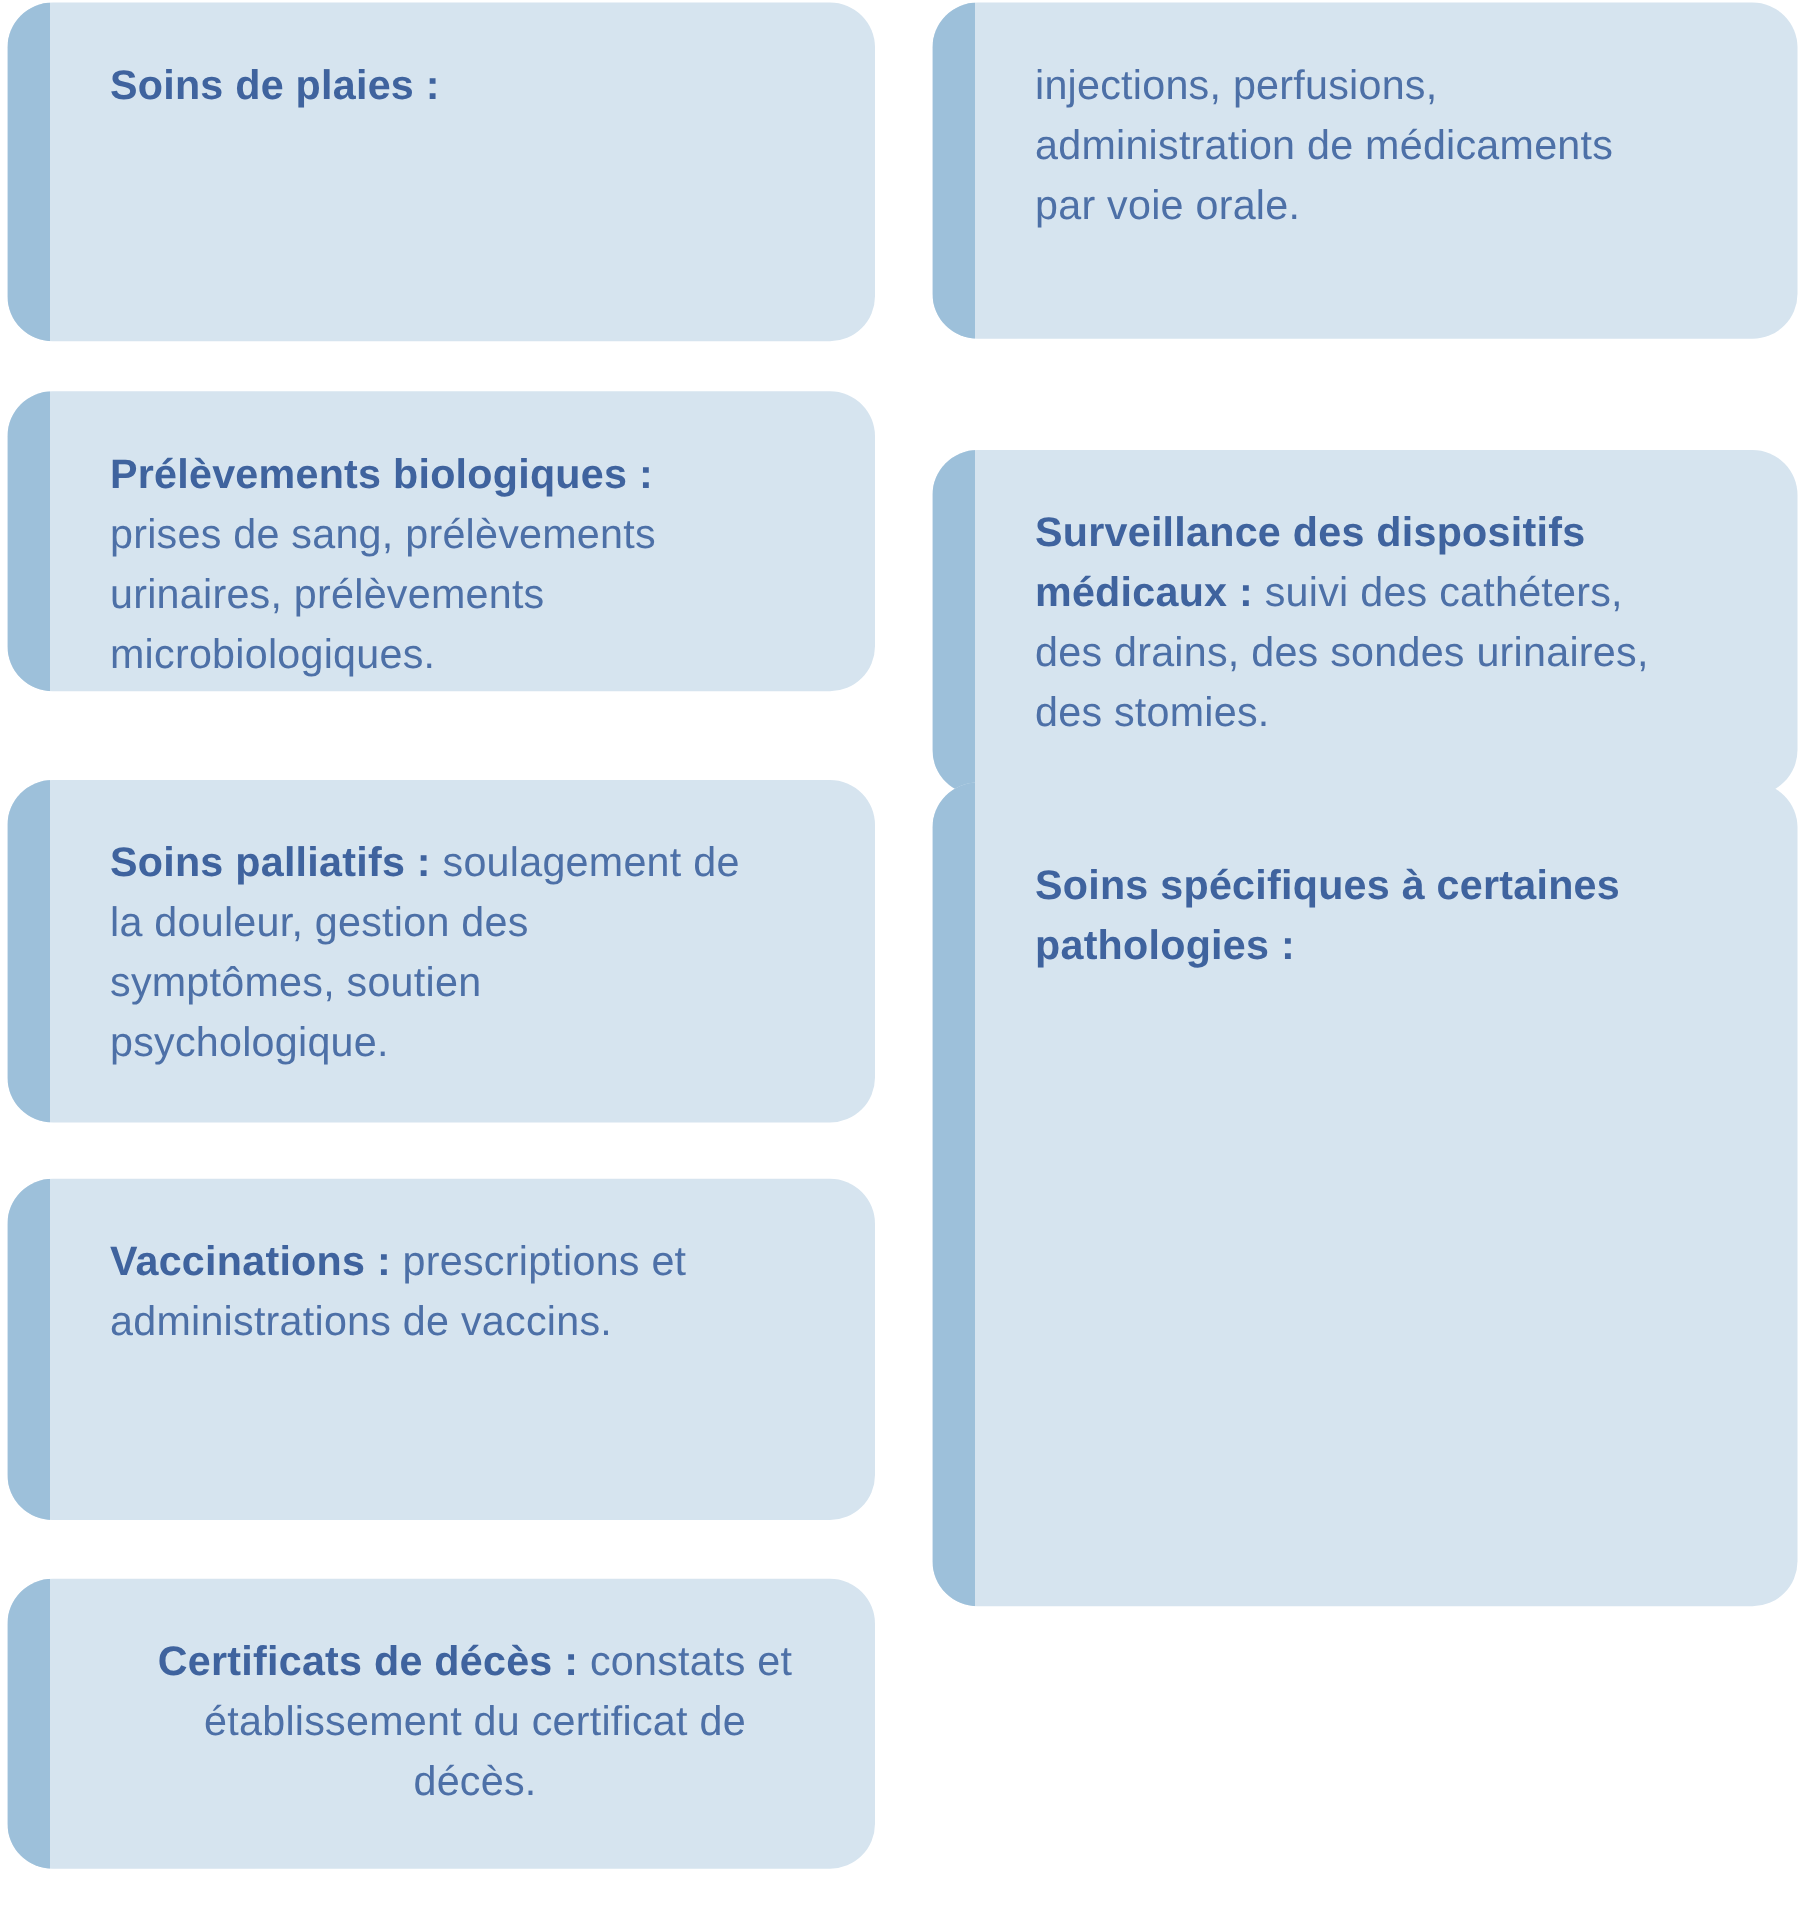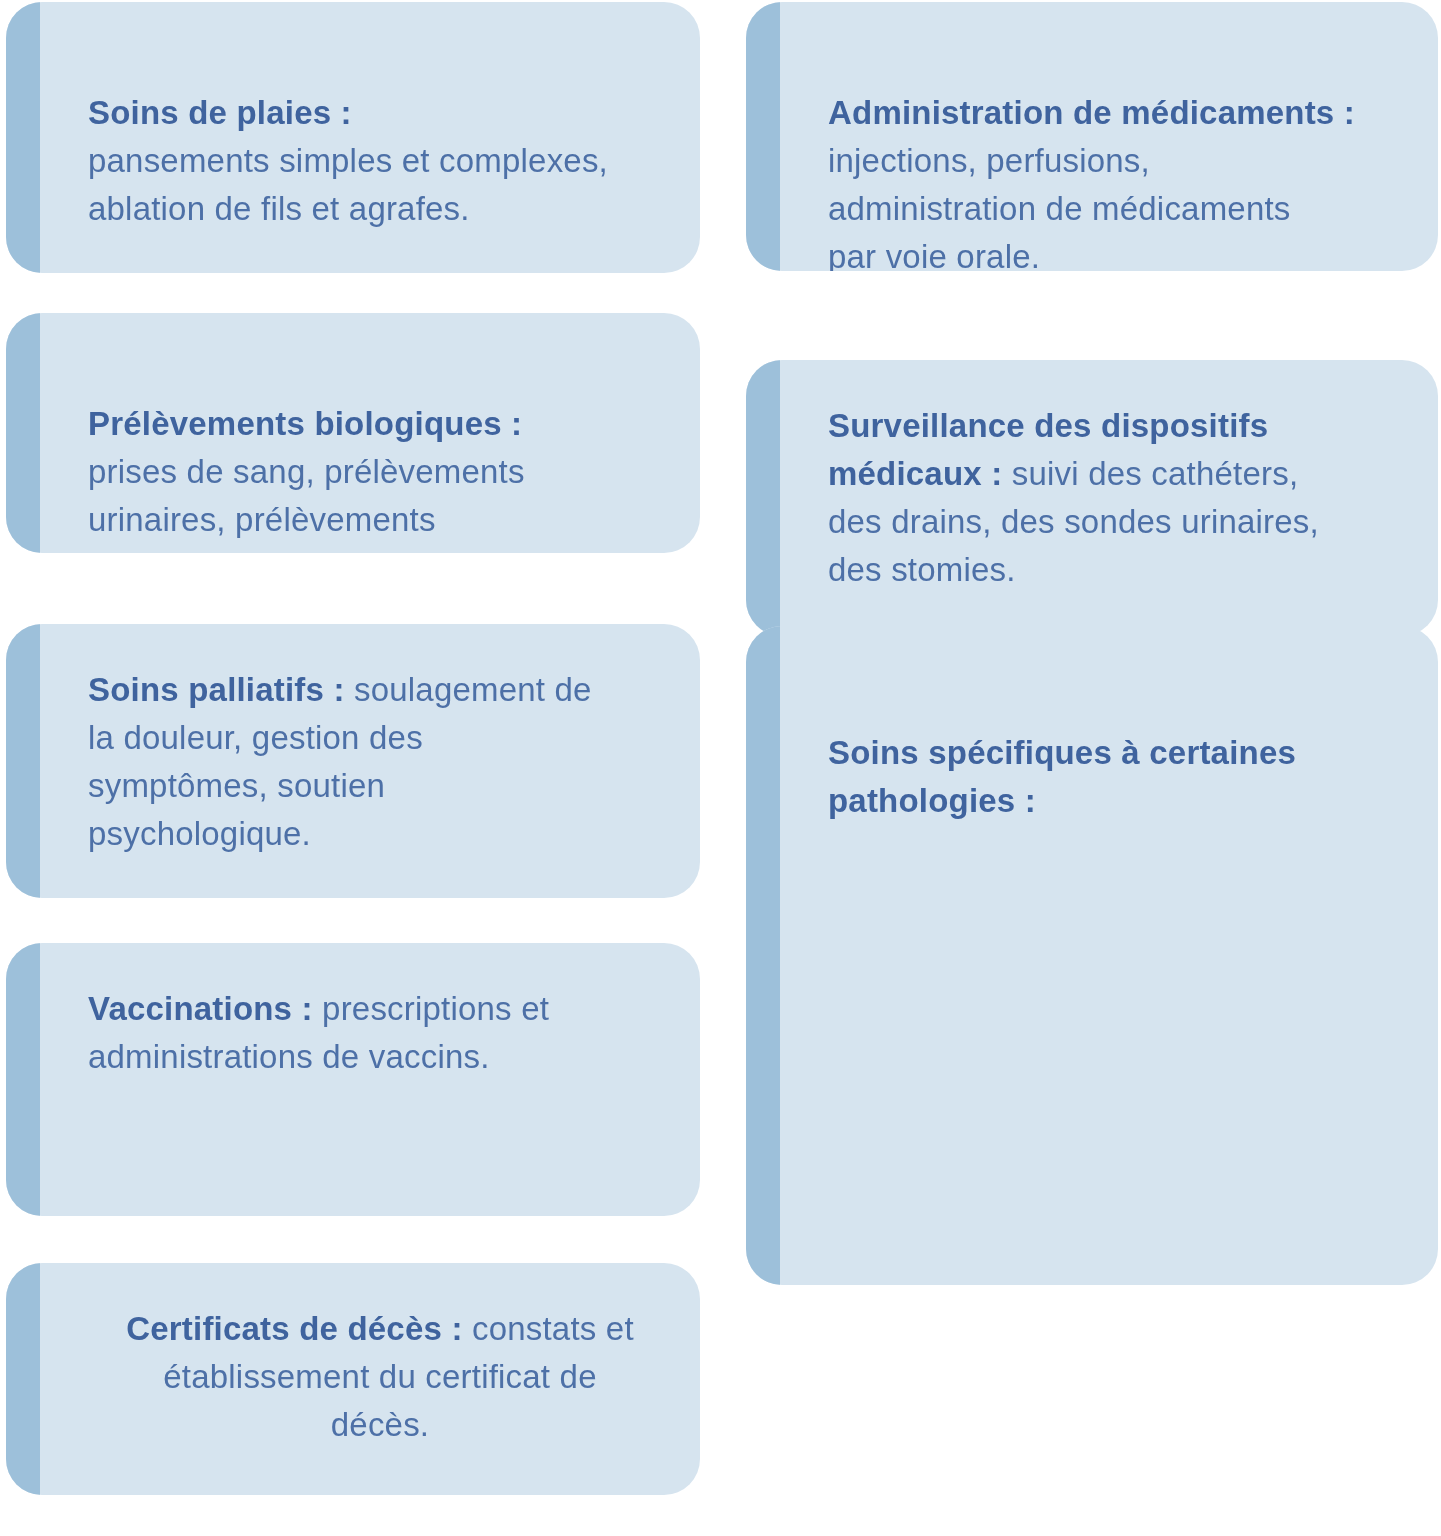--- a/index.html
+++ b/index.html
@@ -46,33 +46,31 @@
     letter-spacing: 0.2px;
     color: #4d70a7;
     white-space: pre-line;
   }
   .title {
     font-weight: bold;
     color: #3f639e;
   }
   .title.block {
     display: block;
-    margin-top: 45px;
   }
 </style>
 </head>
 <body>
 
 <div>
 
   <div class="card" style="left:6px; top:2px; width:694px; height:271px;">
     <div class="accent-bar"></div>
     <div class="content">
-      <p class="text"><span class="title block">Soins de plaies :</span><span class="body">pansements simples et complexes,
-ablation de fils et agrafes.</span></p>
+      <p class="text"><span class="title block">Soins de plaies :</span></p>
     </div>
   </div>
 
   <div class="card" style="left:6px; top:313px; width:694px; height:240px;">
     <div class="accent-bar"></div>
     <div class="content">
       <p class="text"><span class="title block">Prélèvements biologiques :</span><span class="body">prises de sang, prélèvements
 urinaires, prélèvements
 microbiologiques.</span></p>
     </div>
@@ -105,21 +103,21 @@
     </div>
   </div>
 
 </div>
 
 <div>
 
   <div class="card" style="left:746px; top:2px; width:692px; height:269px;">
     <div class="accent-bar"></div>
     <div class="content">
-      <p class="text"><span class="title block">Administration de médicaments :</span><span class="body">injections, perfusions,
+      <p class="text"><span class="body">injections, perfusions,
 administration de médicaments
 par voie orale.</span></p>
     </div>
   </div>
 
   <div class="card" style="left:746px; top:313px; width:692px; height:276px;margin-top:47px;">
     <div class="accent-bar"></div>
     <div class="content">
       <p class="text"><span class="title">Surveillance des dispositifs
 médicaux :</span> <span class="body">suivi des cathéters,

